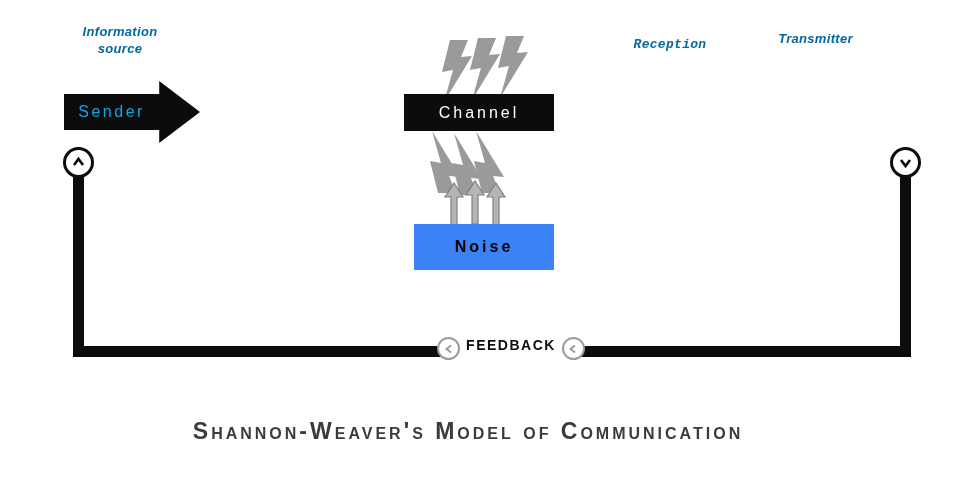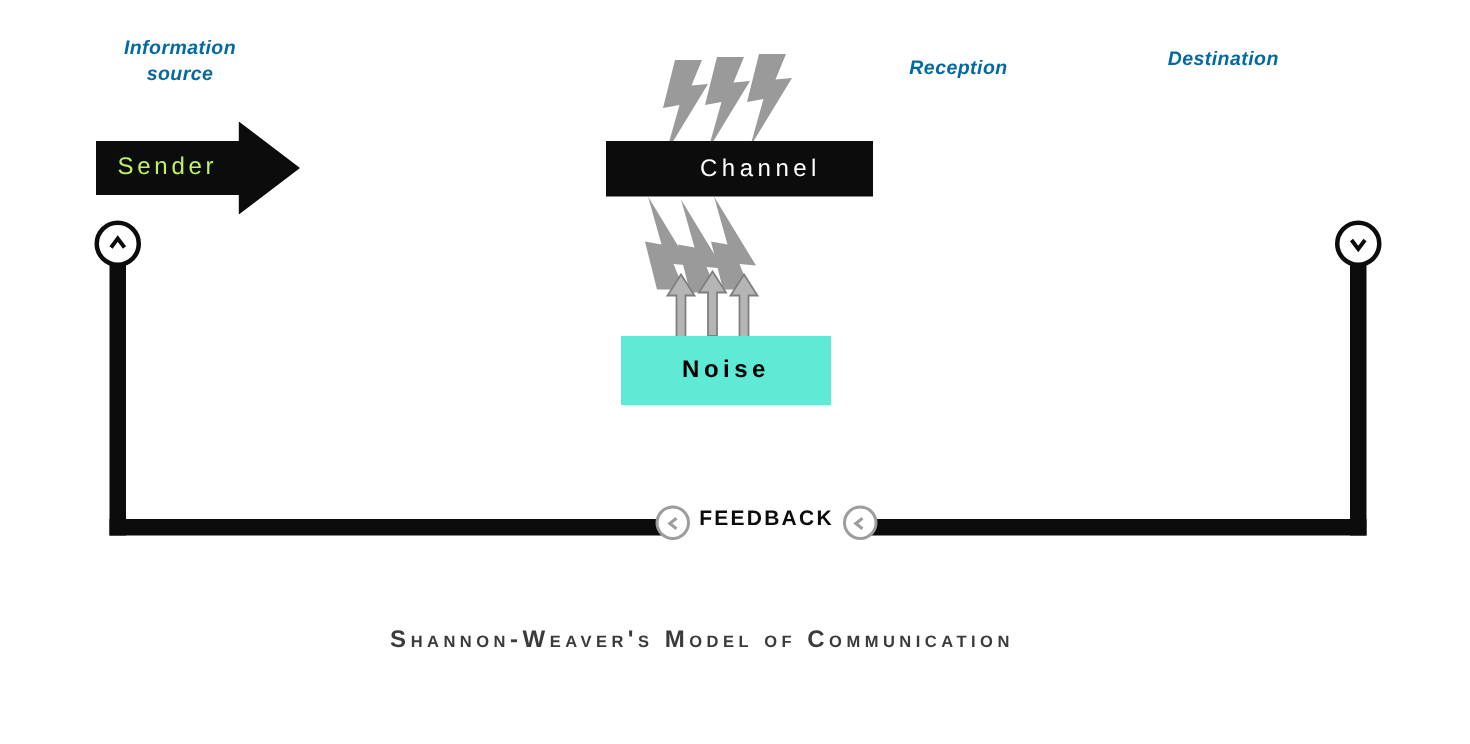--- a/index.html
+++ b/index.html
@@ -14,32 +14,32 @@
     white-space:pre-line; line-height:1.3;
   }
 
   .block-arrow {
     position:absolute; background:#0c0c0c;
     clip-path:polygon(0 21%, 70% 21%, 70% 0, 100% 50%, 70% 100%, 70% 79%, 0 79%);
   }
   .block-arrow .arrow-text {
     position:absolute; left:0; top:21%; height:58%; width:70%;
     display:flex; align-items:center; justify-content:center;
-    color:#bef264; font-size:16px; letter-spacing:2.5px;
+    color:#0ea5e9; font-size:16px; letter-spacing:2.5px;
   }
 
   .channel-box {
     position:absolute; left:404px; top:94px; width:150px; height:37px;
     background:#0c0c0c; color:#fff; display:flex; align-items:center;
-    justify-content:center; font-size:16px; letter-spacing:3px; z-index:3;padding-left:28px;
+    justify-content:center; font-size:16px; letter-spacing:3px; z-index:3;
   }
 
   .noise-box {
     position:absolute; left:414px; top:224px; width:140px; height:46px;
-    background:#5eead4; color:#000; display:flex; align-items:center;
+    background:#3b82f6; color:#000; display:flex; align-items:center;
     justify-content:center; font-size:16px; font-weight:bold;
     letter-spacing:3px; z-index:3;
   }
 
   .gray-art { position:absolute; z-index:1; }
 
   .line { position:absolute; background:#0c0c0c; z-index:1; }
   .line-left-vertical   { left:73px;  top:174px; width:11px; height:183px; }
   .line-right-vertical  { left:900px; top:174px; width:11px; height:183px; }
   .line-bottom-left     { left:73px;  top:346px; width:371px; height:11px; }
@@ -62,33 +62,33 @@
     background:#fff; display:flex; align-items:center; justify-content:center;
     flex:0 0 auto;
   }
   .feedback-label {
     font-weight:bold; font-size:14px; letter-spacing:1.5px; color:#0c0c0c;
     white-space:nowrap;
   }
 
   .title {
     position:absolute; left:0; top:418px; width:936px; text-align:center;
-    font-variant:small-caps; font-weight:bold; font-size:16px;
+    font-variant:small-caps; font-weight:bold; font-size:23px;
     letter-spacing:3px; color:#3b3b3b;
   }
 </style>
 </head>
 <body>
 
 <div class="canvas">
 
   <div class="top-label" style="left:58px; top:24px; width:124px;">Information
 source</div>
-  <div class="top-label" style="left:574px; top:37px; width:130px;">Reception</div>
-  <div class="top-label" style="left:748px; top:31px; width:135px;">Destination</div>
+  <div class="top-label" style="left:605px; top:37px; width:130px;font-family:Liberation Mono, monospace;">Reception</div>
+  <div class="top-label" style="left:748px; top:31px; width:135px;">Transmitter</div>
 
   <div class="block-arrow" style="left:64px; top:81px; width:136px; height:62px;">
     <span class="arrow-text">Sender</span>
   </div>
 
 
   <div class="channel-box">
     <span>Channel</span>
   </div>
 

